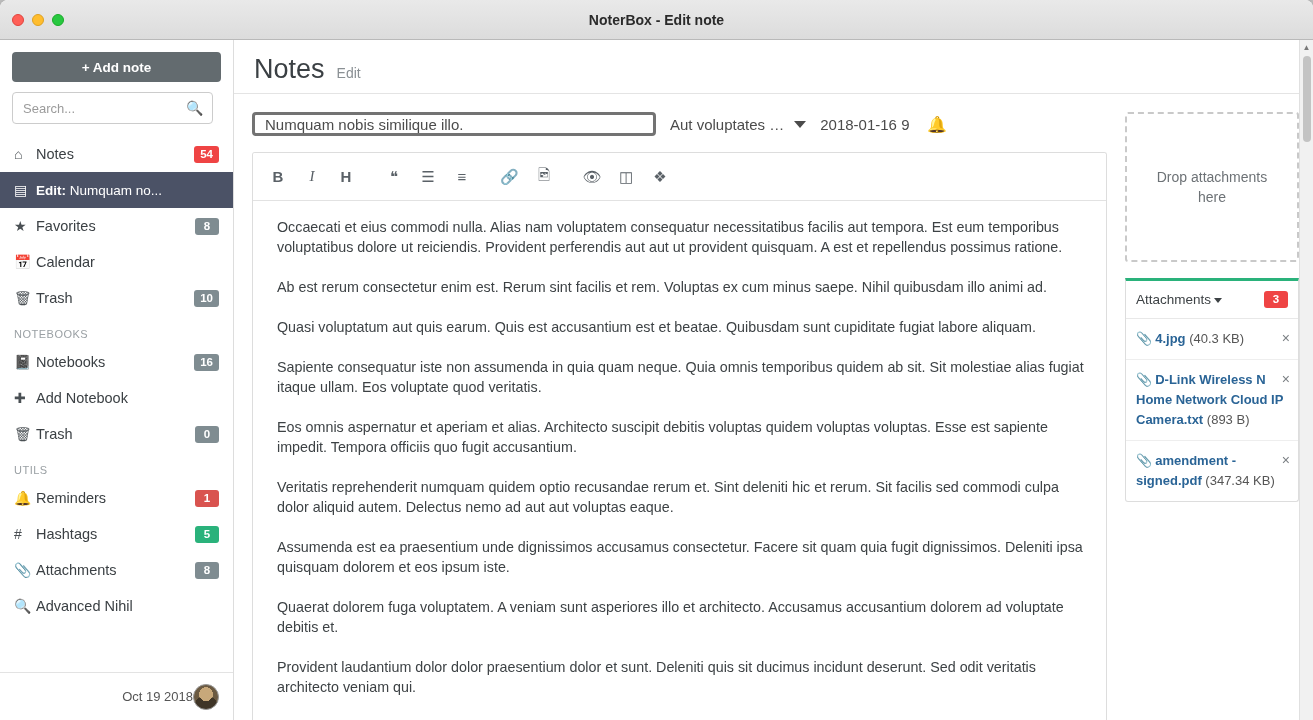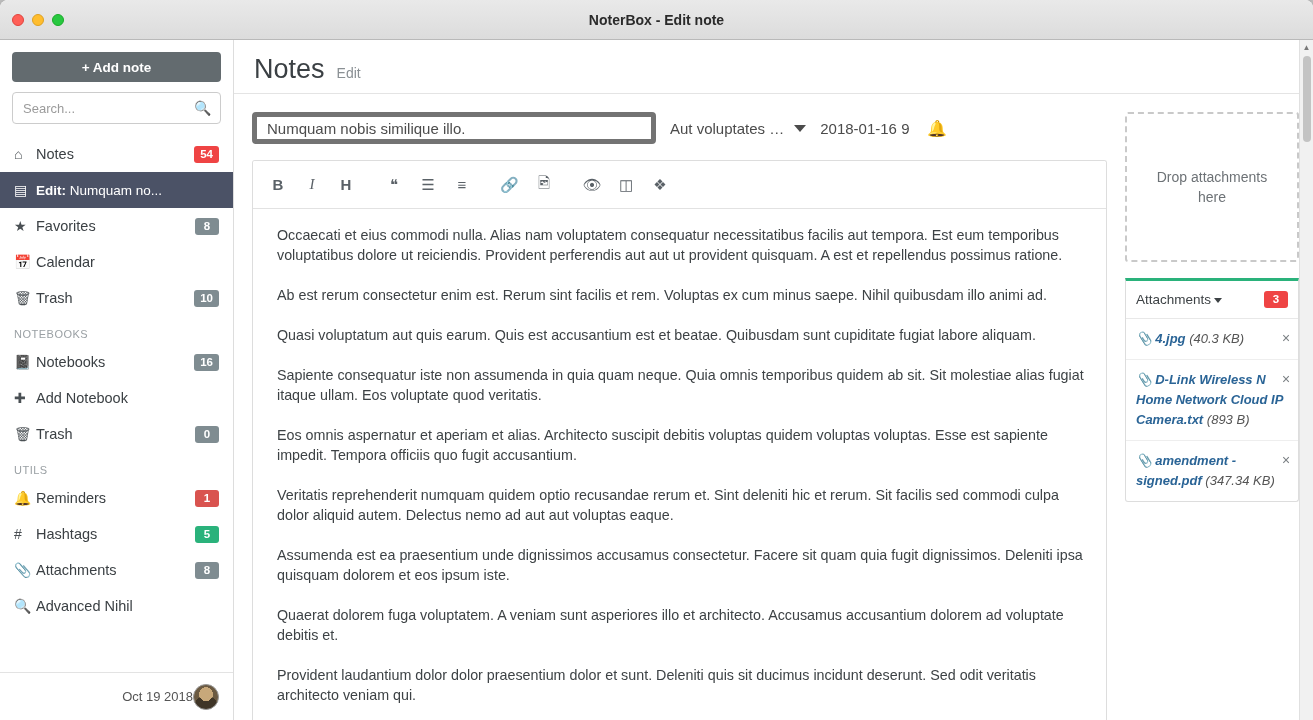--- a/index.html
+++ b/index.html
@@ -71,21 +71,21 @@
     background: #636b6f;
     color: #fff;
     border: none;
     border-radius: 4px;
     font-size: 13.5px;
     font-weight: bold;
     cursor: pointer;
     font-family: "Liberation Sans", sans-serif;
   }
   .search-wrap {
-    margin: 0 12px 12px 12px;
+    margin: 0 20px 12px 12px;
     position: relative;
   }
   .search-wrap input {
     width: 100%;
     height: 32px;
     border: 1px solid #ccc;
     border-radius: 4px;
     padding: 0 30px 0 10px;
     font-size: 13px;
     color: #555;
@@ -199,22 +199,22 @@
   }
   .meta-row {
     display: flex;
     align-items: center;
     gap: 14px;
     margin-bottom: 16px;
   }
   .title-input {
     width: 404px;
     flex: 0 0 404px;
-    height: 32px;
-    border: 5px solid #737373;
+    height: 24px;
+    border: 3px solid #737373;
     border-radius: 4px;
     padding: 0 10px;
     font-size: 15px;
     color: #4c4c4c;
     outline: none;
     font-family: "Liberation Sans", sans-serif;
   }
   .nb-select {
     display: flex;
     align-items: center;
@@ -315,21 +315,20 @@
     border-top: 5px solid #3d4245;
     vertical-align: middle;
   }
   .att-item {
     padding: 10px 10px;
     border-bottom: 1px solid #eee;
     font-size: 13px;
     line-height: 20px;
     position: relative;
     color: #555;
-    font-style: italic;
   }
   .att-item:last-child { border-bottom: none; }
   .att-item .clip { color: #6f7478; margin-right: 3px; }
   .att-item a { color: #2a6496; font-weight: bold; text-decoration: none; cursor: pointer; }
   .att-item .size { color: #555; font-weight: normal; }
   .att-x {
     position: absolute;
     right: 8px; top: 9px;
     color: #7a7f83;
     font-size: 14px;

